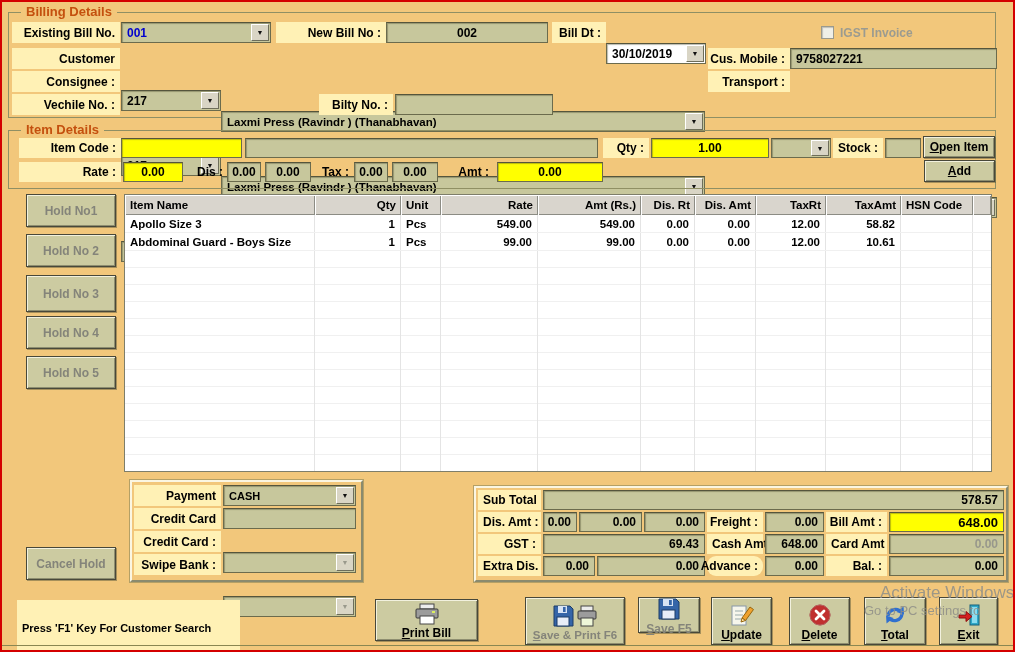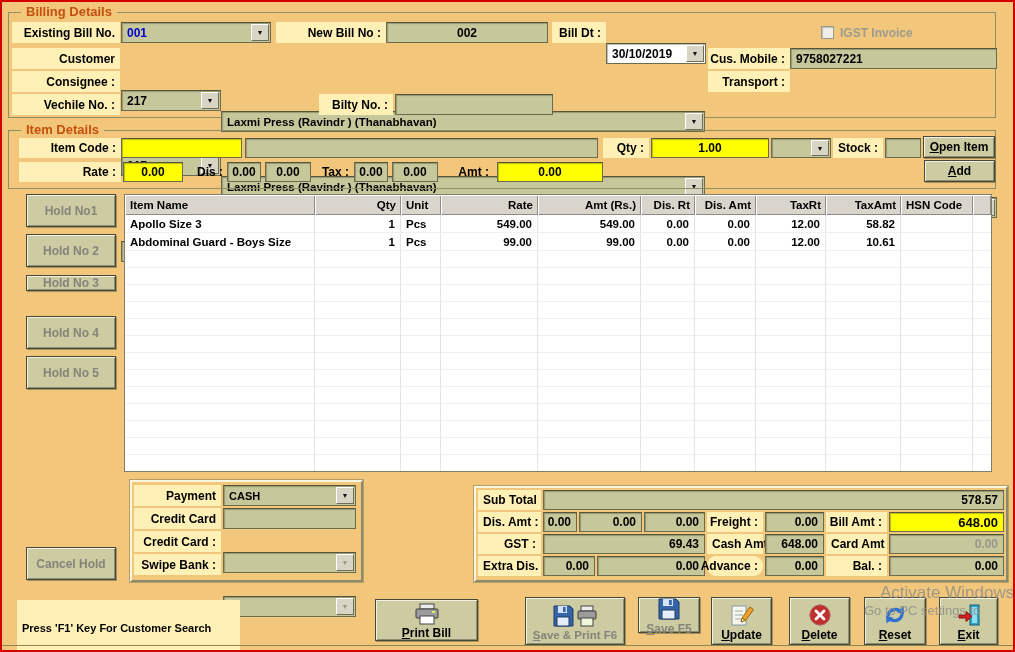--- a/index.html
+++ b/index.html
@@ -156,21 +156,21 @@
       <span class="mn">Add</span>
     </div>
   </div>
 
   <div class="cell btn graytxt" style="left:24px; top:192px; width:90px; height:33px;">
       <span>Hold No1</span>
     </div>
   <div class="cell btn graytxt" style="left:24px; top:232px; width:90px; height:33px;">
       <span>Hold No 2</span>
     </div>
-  <div class="cell btn graytxt" style="left:24px; top:273px; width:90px; height:16px;">
+  <div class="cell btn graytxt" style="left:24px; top:273px; width:90px; height:37px;">
       <span>Hold No 3</span>
     </div>
   <div class="cell btn graytxt" style="left:24px; top:314px; width:90px; height:33px;">
       <span>Hold No 4</span>
     </div>
   <div class="cell btn graytxt" style="left:24px; top:354px; width:90px; height:33px;">
       <span>Hold No 5</span>
     </div>
   <div class="cell btn graytxt" style="left:24px; top:545px; width:90px; height:33px;">
       <span>Cancel Hold</span>
@@ -349,21 +349,21 @@
 
   <div class="cell btn fbtn" style="left:862px; top:595px; width:62px; height:48px;">
     <span>
         <svg width="24" height="24" viewBox="0 0 24 24">
       <path d="M5 13 A 7.5 7.5 0 0 1 18.5 9.5" fill="none" stroke="#3070CF" stroke-width="3.2"></path>
       <polygon points="20.5,3.5 21,11.5 13.5,9" fill="#3070CF"></polygon>
       <path d="M19 11 A 7.5 7.5 0 0 1 5.5 14.5" fill="none" stroke="#3070CF" stroke-width="3.2"></path>
       <polygon points="3.5,20.5 3,12.5 10.5,15" fill="#3070CF"></polygon>
     </svg>
       </span>
-    <span class="mn">Reset</span>
+    <span class="mn">Total</span>
   </div>
 
   <div class="cell btn fbtn" style="left:937px; top:595px; width:59px; height:48px;">
     <span>
         <svg width="24" height="24" viewBox="0 0 24 24">
       <rect x="13" y="2" width="9" height="20" fill="#2FA8C8" stroke="#16607A"></rect>
       <rect x="15" y="4" width="5" height="16" fill="#8ADCF0"></rect>
       <path d="M2 12 h7 v-3.5 l6 5 -6 5 V15 H2 Z" fill="#D42020" stroke="#8E0F0F"></path>
     </svg>
       </span>

